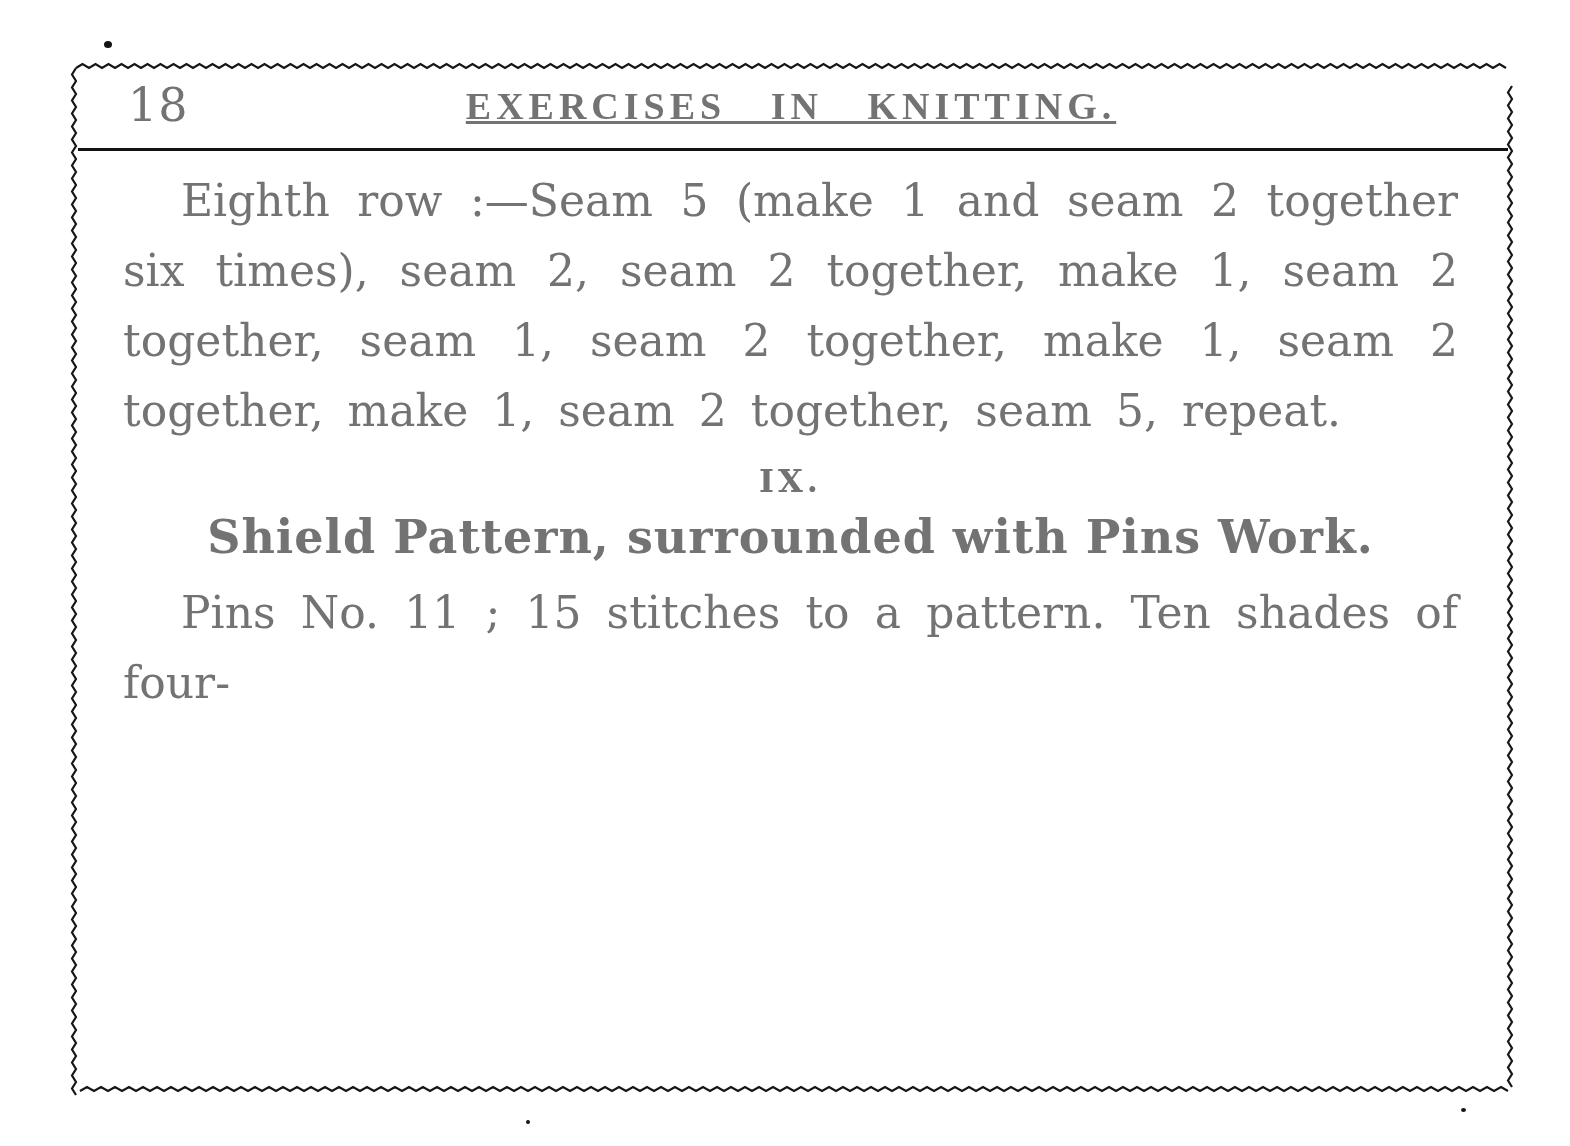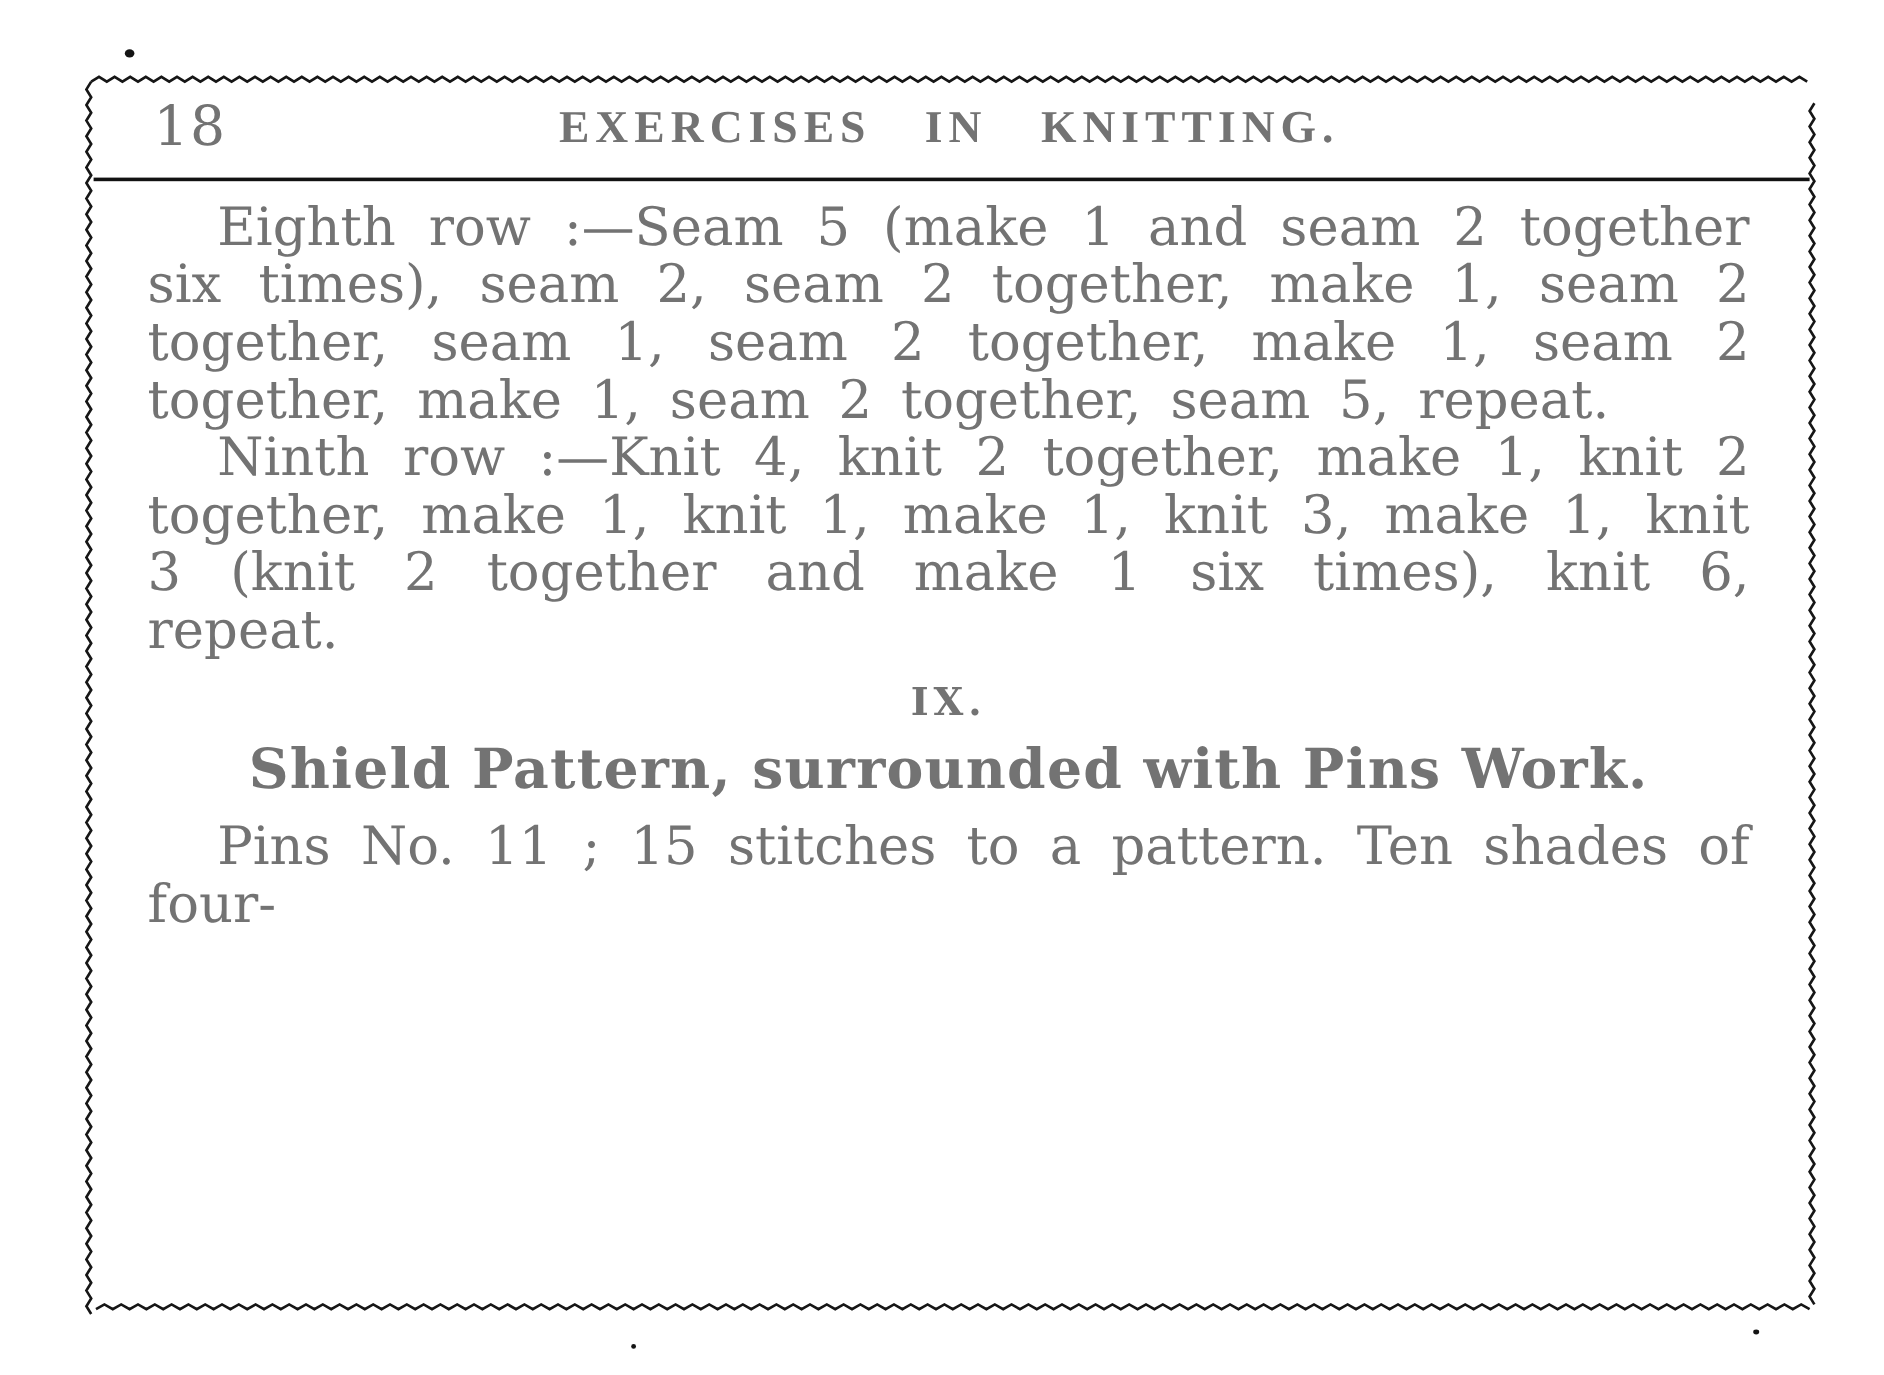--- a/index.html
+++ b/index.html
@@ -25,33 +25,34 @@
     font-size:46px;letter-spacing:1px;
   }
   .running-title{
     position:absolute;left:0;right:0;top:10px;
     text-align:center;
     font-family:"Liberation Serif", serif;
     font-weight:bold;
     font-size:38px;
     letter-spacing:5px;
     word-spacing:30px;
+    text-decoration:underline;
   }
   .header-rule{
     position:absolute;top:148px;left:78px;width:1430px;height:3px;
     background:#121212;
   }
 
   .main-text{
     position:absolute;top:166px;left:123px;right:112px;
   }
   .body-par{
     margin:0;
     font-size:44px;
-    line-height:48px;
+    line-height:70px;
     text-align:justify;
     text-indent:58px;
     word-spacing:10px;
   }
   .section-number{
     margin-top:16px;
     text-align:center;
     font-size:32px;
     letter-spacing:4px;
     font-weight:bold;
@@ -83,21 +84,20 @@
   <div class="speck s3"></div>
 
   <div class="header">
     <span class="page-number">18</span>
     <span class="running-title">EXERCISES IN KNITTING.</span>
   </div>
   <div class="header-rule"></div>
 
   <div class="main-text">
     <p class="body-par">Eighth row :—Seam 5 (make 1 and seam 2 together six times), seam 2, seam 2 together, make 1, seam 2 together, seam 1, seam 2 together, make 1, seam 2 together, make 1, seam 2 together, seam 5, repeat.</p>
-    <p class="body-par">Ninth row :—Knit 4, knit 2 together, make 1, knit 2 together, make 1, knit 1, make 1, knit 3, make 1, knit 3 (knit 2 together and make 1 six times), knit 6, repeat.</p>
 
     <div class="section-number">IX.</div>
     <div class="section-title">Shield Pattern, surrounded with Pins Work.</div>
 
     <p class="body-par last-par">Pins No. 11 ; 15 stitches to a pattern. Ten shades of four-</p>
   </div>
 
 </div>
 
 </body></html>

